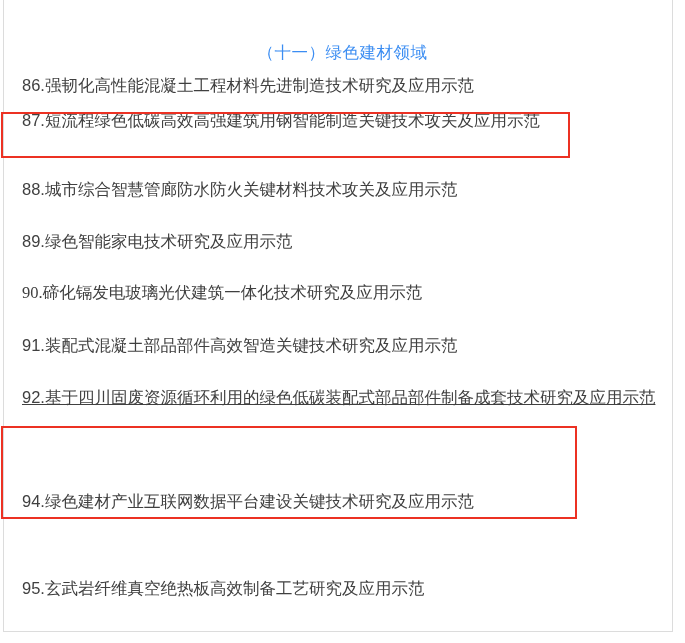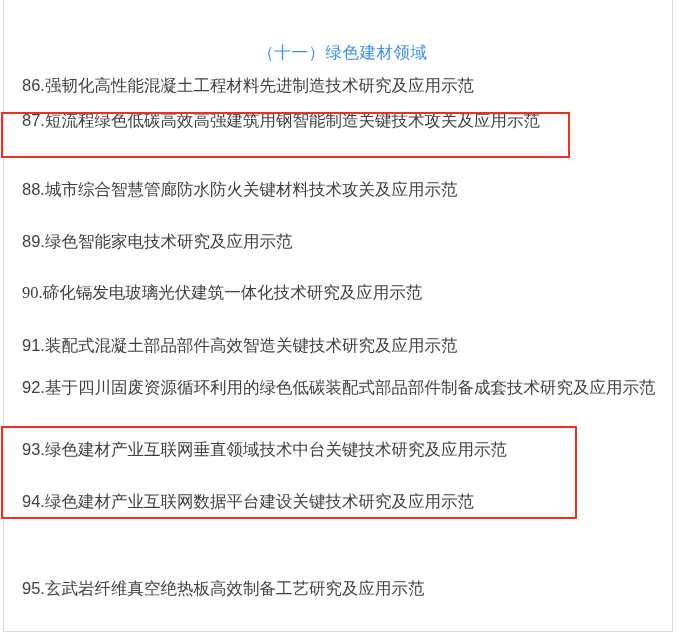--- a/index.html
+++ b/index.html
@@ -43,21 +43,21 @@
     font-size: 16.5px;
     line-height: 22px;
     white-space: nowrap;
   }
   .row-0 { top: 74px; }
   .row-1 { top: 109px; }
   .row-2 { top: 178px; }
   .row-3 { top: 230px; }
   .row-4 { top: 282px; font-family: Liberation Serif, serif; }
   .row-5 { top: 334px; }
-  .row-6 { top: 376px; }
+  .row-6 { top: 386px; text-decoration: underline; }
   .row-7 { top: 438px; }
   .row-8 { top: 490px; }
   .row-9 { top: 542px; margin-top: 35px; }
   .highlight-box {
     position: absolute;
     box-sizing: border-box;
     border: 2.5px solid #ec3123;
     background: transparent;
     pointer-events: none;
   }
@@ -91,21 +91,20 @@
 
   <div class="section-title">（十一）绿色建材领域</div>
 
   <div class="list-item row-0">86.强韧化高性能混凝土工程材料先进制造技术研究及应用示范</div>
   <div class="list-item row-1">87.短流程绿色低碳高效高强建筑用钢智能制造关键技术攻关及应用示范</div>
   <div class="list-item row-2">88.城市综合智慧管廊防水防火关键材料技术攻关及应用示范</div>
   <div class="list-item row-3">89.绿色智能家电技术研究及应用示范</div>
   <div class="list-item row-4">90.碲化镉发电玻璃光伏建筑一体化技术研究及应用示范</div>
   <div class="list-item row-5">91.装配式混凝土部品部件高效智造关键技术研究及应用示范</div>
   <div class="list-item row-6">92.基于四川固废资源循环利用的绿色低碳装配式部品部件制备成套技术研究及应用示范</div>
-  <div class="list-item row-7">93.绿色建材产业互联网垂直领域技术中台关键技术研究及应用示范</div>
   <div class="list-item row-8">94.绿色建材产业互联网数据平台建设关键技术研究及应用示范</div>
   <div class="list-item row-9">95.玄武岩纤维真空绝热板高效制备工艺研究及应用示范</div>
 
   <div class="highlight-box box-87"></div>
 
   <div class="highlight-box box-93-94"></div>
 
 
 </div>
 

